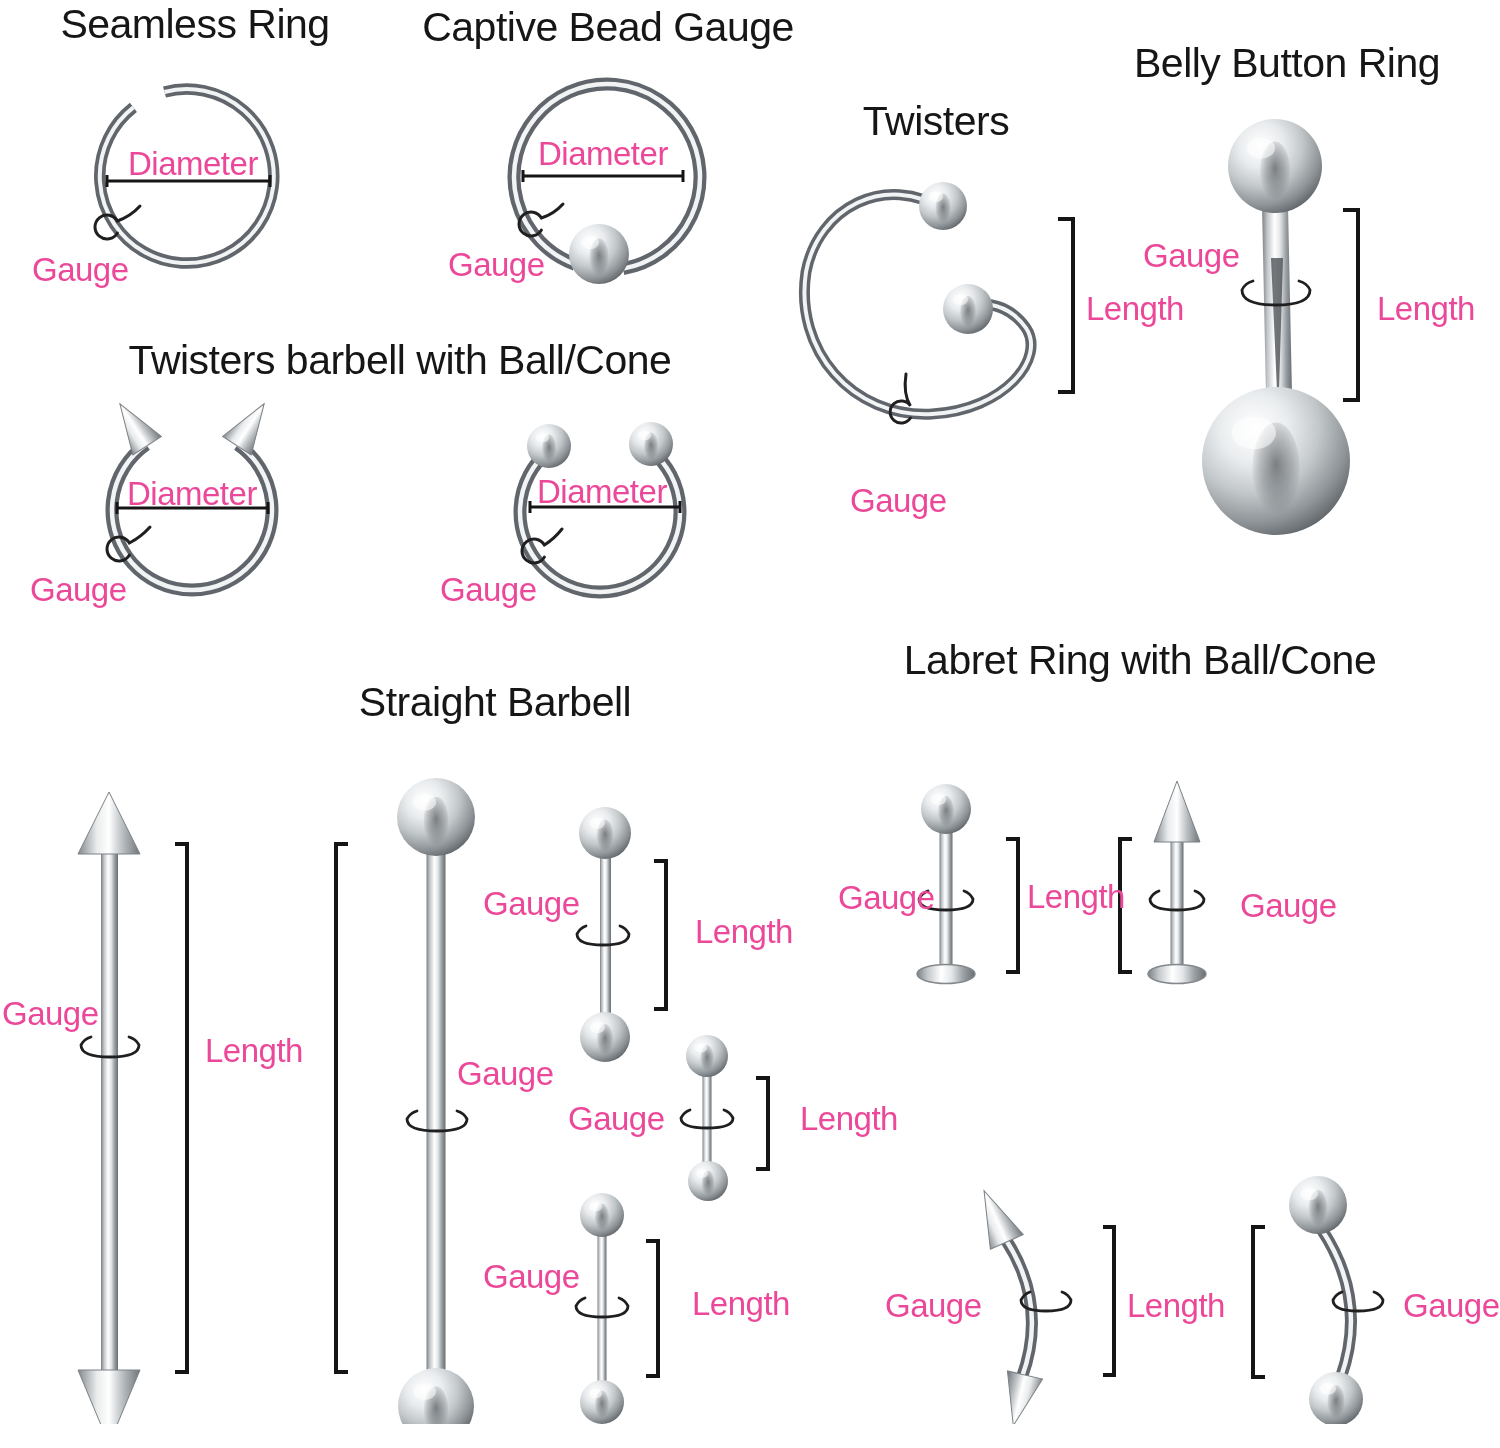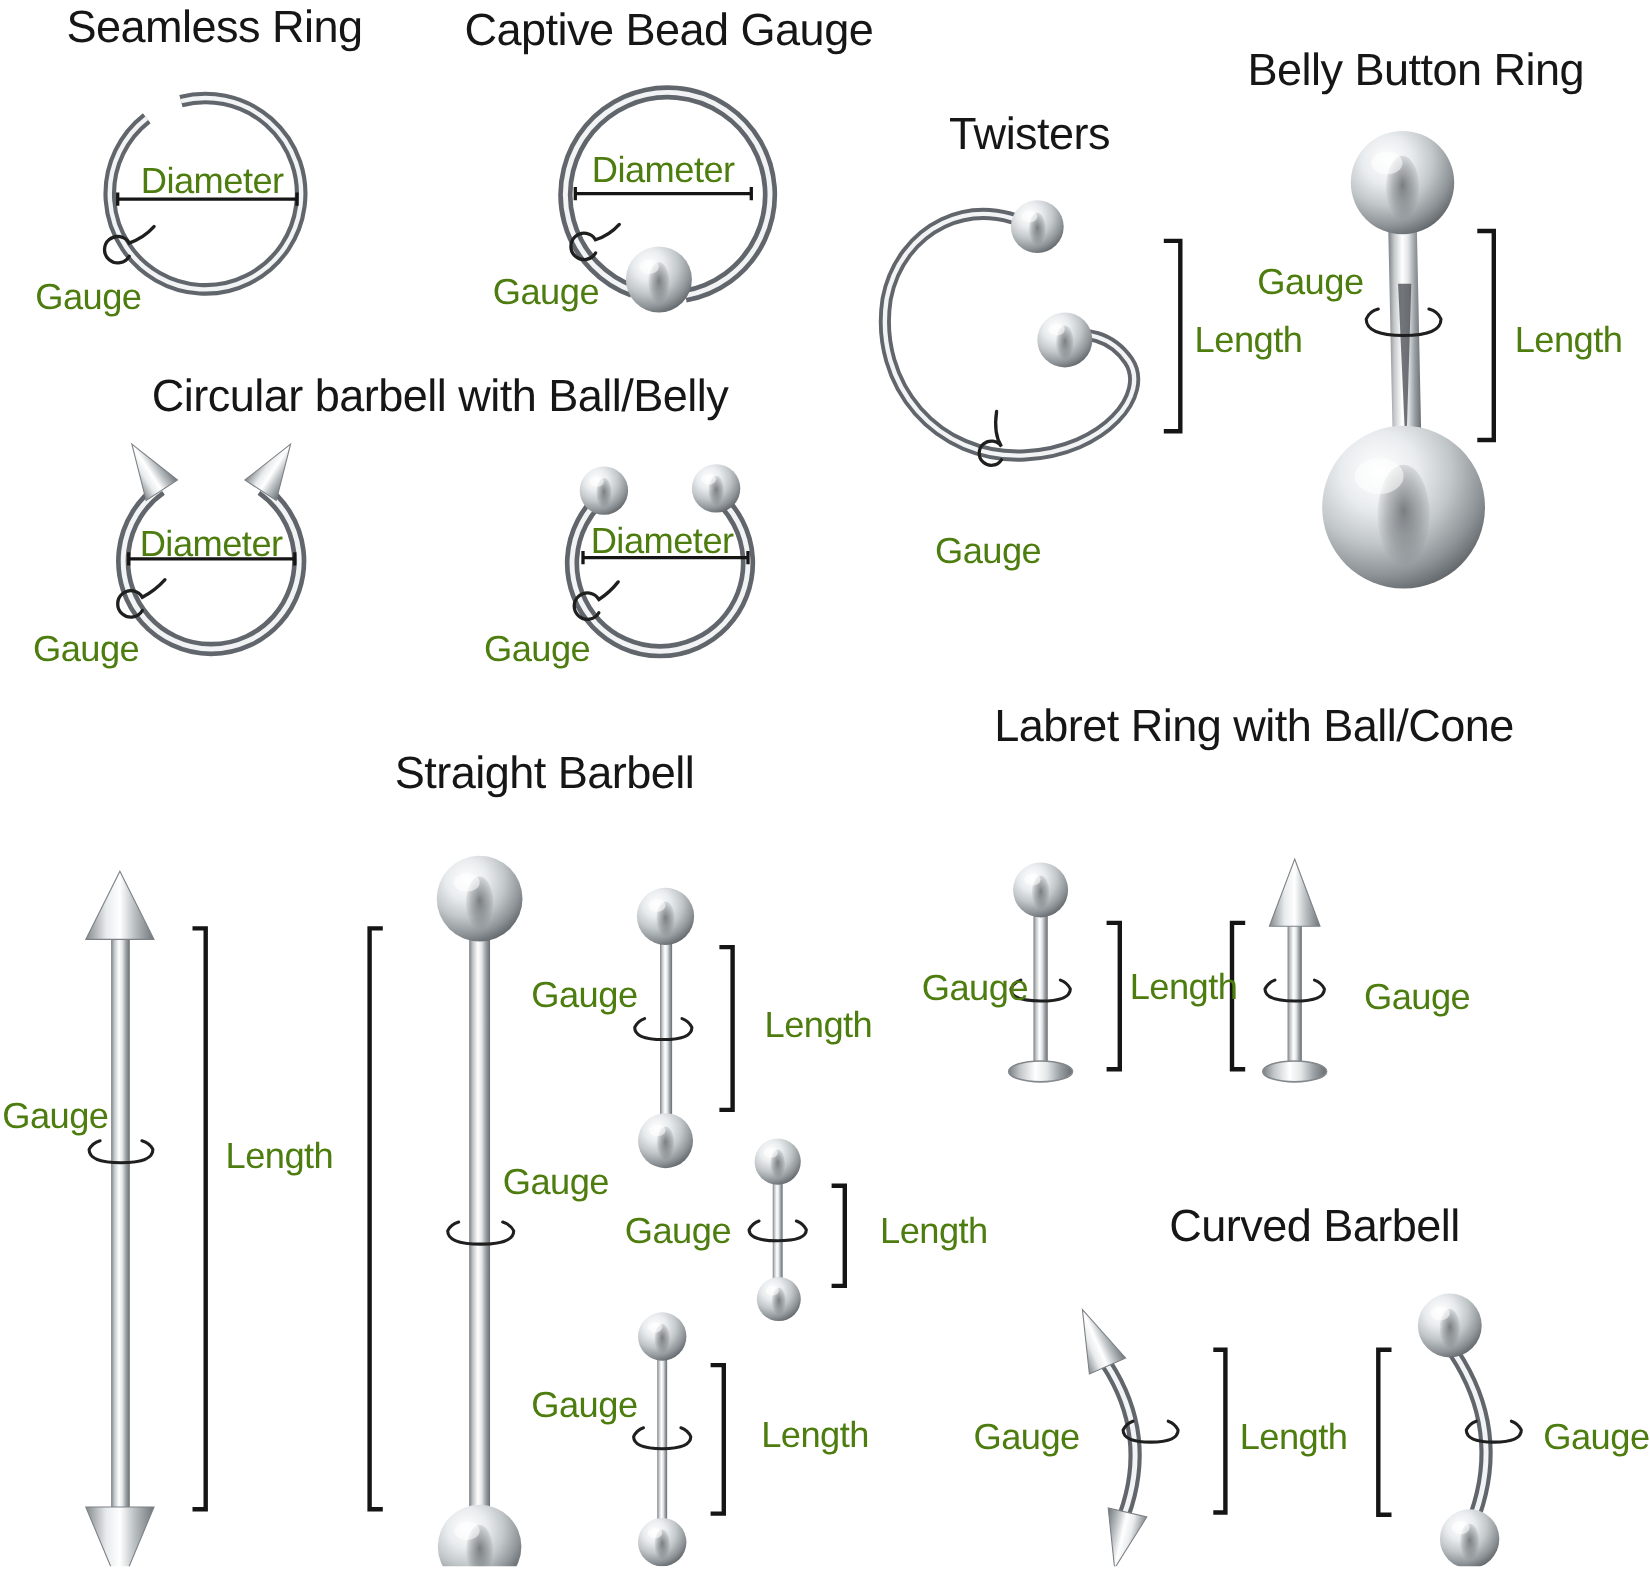--- a/index.html
+++ b/index.html
@@ -2,21 +2,21 @@
 <html><head>
 <meta charset="utf-8">
 <style>
   html,body{margin:0;padding:0;background:#fff;}
   #stage{
     position:relative;width:1500px;height:1424px;background:#fff;overflow:hidden;
     font-family:"Liberation Sans","DejaVu Sans",sans-serif;
   }
   #art{position:absolute;left:0;top:0;width:1500px;height:1448px;}
   .label{
-    position:absolute;font-size:33px;color:#4d7c0f;white-space:nowrap;
+    position:absolute;font-size:33px;color:#ec4899;white-space:nowrap;
     letter-spacing:-0.5px;line-height:1.1;
   }
   .title{
     position:absolute;font-size:41px;color:#161616;white-space:nowrap;
     letter-spacing:-0.5px;line-height:1.1;transform:translateX(-50%);
   }
 </style>
 </head>
 <body>
 
@@ -202,21 +202,21 @@
   <div class="label" style="left:448px;top:247px">Gauge</div>
 
   <div class="title" style="left:936px;top:99px">Twisters</div>
   <div class="label" style="left:1086px;top:291px">Length</div>
   <div class="label" style="left:850px;top:483px">Gauge</div>
 
   <div class="title" style="left:1287px;top:41px">Belly Button Ring</div>
   <div class="label" style="left:1143px;top:238px">Gauge</div>
   <div class="label" style="left:1377px;top:291px">Length</div>
 
-  <div class="title" style="left:400px;top:338px">Circular barbell with Ball/Belly</div>
+  <div class="title" style="left:400px;top:338px">Twisters barbell with Ball/Cone</div>
   <div class="label" style="left:127px;top:476px">Diameter</div>
   <div class="label" style="left:30px;top:572px">Gauge</div>
   <div class="label" style="left:537px;top:474px">Diameter</div>
   <div class="label" style="left:440px;top:572px">Gauge</div>
 
   <div class="title" style="left:1140px;top:638px">Labret Ring with Ball/Cone</div>
   <div class="label" style="left:838px;top:880px">Gauge</div>
   <div class="label" style="left:1027px;top:879px">Length</div>
   <div class="label" style="left:1240px;top:888px">Gauge</div>
 
@@ -224,18 +224,17 @@
   <div class="label" style="left:483px;top:886px">Gauge</div>
   <div class="label" style="left:695px;top:914px">Length</div>
   <div class="label" style="left:2px;top:996px">Gauge</div>
   <div class="label" style="left:205px;top:1033px">Length</div>
   <div class="label" style="left:457px;top:1056px">Gauge</div>
   <div class="label" style="left:568px;top:1101px">Gauge</div>
   <div class="label" style="left:800px;top:1101px">Length</div>
   <div class="label" style="left:483px;top:1259px">Gauge</div>
   <div class="label" style="left:692px;top:1286px">Length</div>
 
-  <div class="title" style="left:1195px;top:1092px">Curved Barbell</div>
   <div class="label" style="left:885px;top:1288px">Gauge</div>
   <div class="label" style="left:1127px;top:1288px">Length</div>
   <div class="label" style="left:1403px;top:1288px">Gauge</div>
 
 </div>
 
 </body></html>

